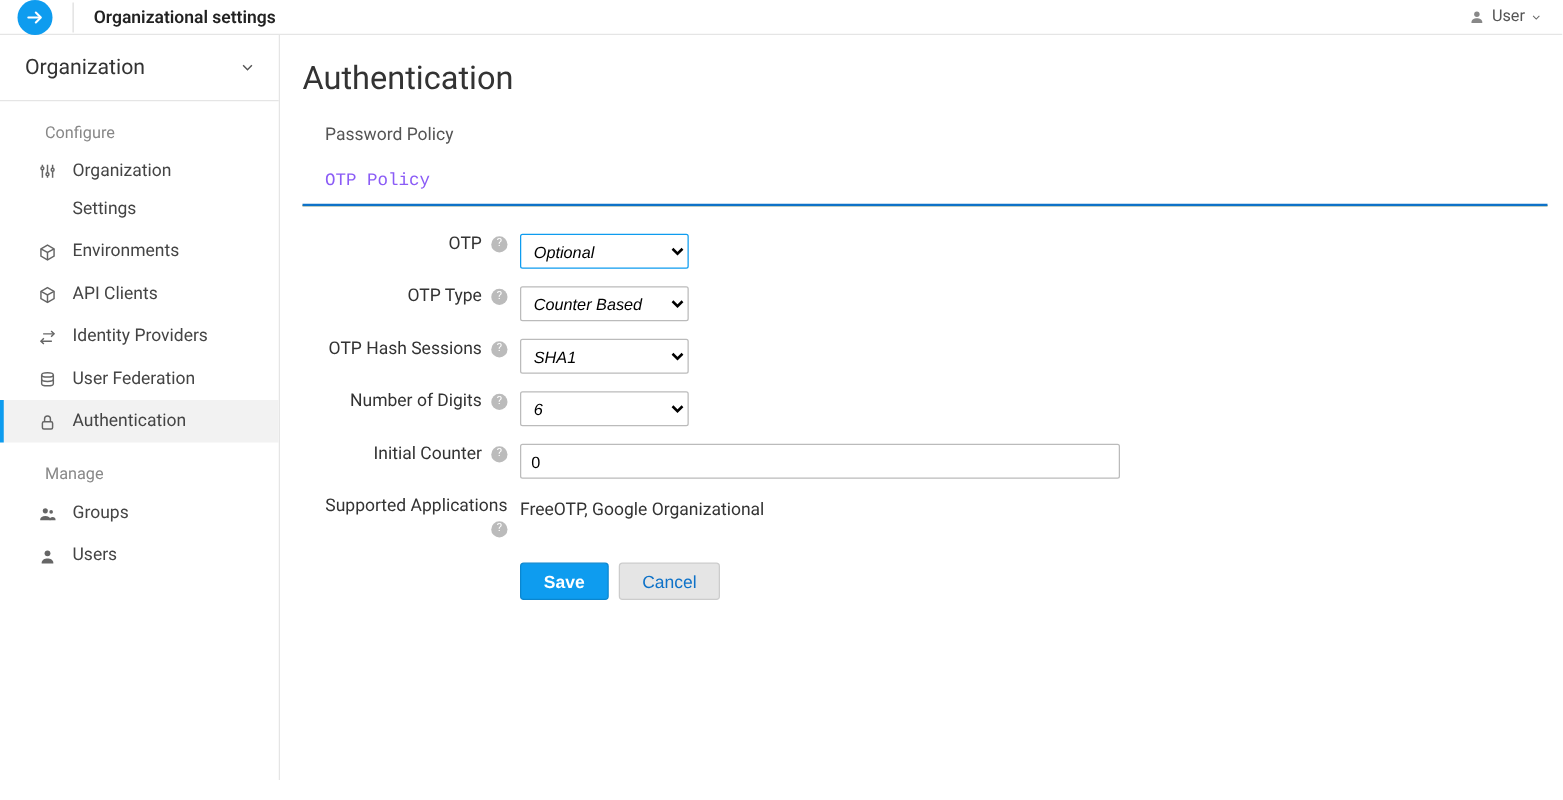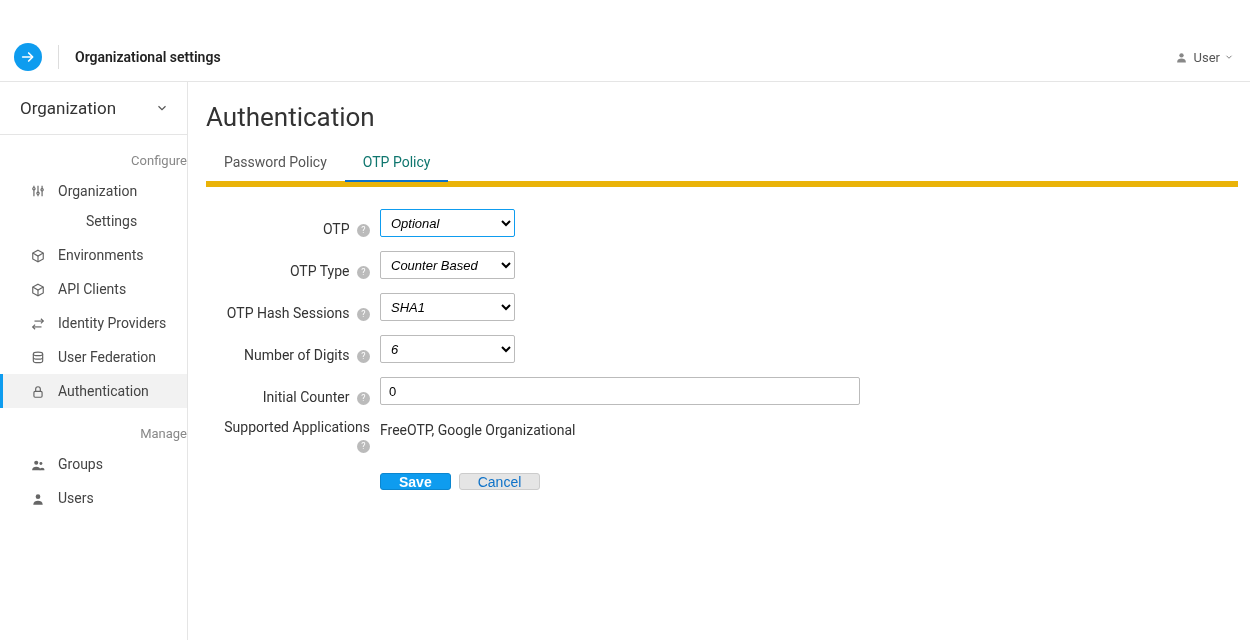--- a/index.html
+++ b/index.html
@@ -10,24 +10,23 @@
     background: #fff;
     width: 1250px;
     height: 640px;
     overflow: hidden;
   }
   
   .header {
     display: flex;
     align-items: center;
     justify-content: space-between;
-    height: 49px;
+    height: 28px;
     border-bottom: 1px solid #e5e5e5;
     padding: 0 16px 0 14px;
-    margin-top: 33px;
   }
   .header-left { display: flex; align-items: center; }
   .logo {
     width: 28px; height: 28px; border-radius: 50%;
     background: #0e9cef;
     display: flex; align-items: center; justify-content: center;
     color: #fff;
   }
   .vdiv {
     width: 1px; height: 24px; background: #ddd; margin: 0 16px;
@@ -35,24 +34,23 @@
   .header-title { font-weight: 600; color: #222; }
   .user-menu {
     display: flex; align-items: center; color: #555; cursor: pointer;
     font-size: 13px;
   }
   .user-menu .uicon { margin-right: 6px; color: #888; }
   .user-menu .chev { margin-left: 4px; }
   
   .body-wrap { display: flex; height: calc(100% - 44px); }
   .sidebar {
-    width: 188px; flex-shrink: 0;
+    width: 224px; flex-shrink: 0;
     border-right: 1px solid #e5e5e5;
     height: 100%;
-    text-align: right;
   }
   .content {
     flex: 1; padding: 18px 12px 0 18px;
     height: 100%;
     overflow: auto;
   }
   
   .org-toggle {
     display: flex; align-items: center; justify-content: space-between;
     padding: 16px 18px 16px 20px;
@@ -79,35 +77,36 @@
     background: #f2f2f2;
     border-left: 3px solid #0e9cef;
     padding-left: 27px;
   }
   
   h1.page-title {
     font-size: 26px; font-weight: 400; color: #333;
     margin-bottom: 12px; margin-top: 2px;
   }
   .tabs {
-    display: flex; border-bottom: 6px solid #eab308;
+    display: flex; border-bottom: 1px solid #eab308; flex-direction: column;
   }
   .tab {
     padding: 10px 18px; font-size: 14px; color: #555;
     cursor: pointer; border-bottom: 2px solid transparent;
     margin-bottom: -1px;
   }
   .tab.active {
-    color: #0f766e;
+    color: #8b5cf6;
     border-bottom-color: #0e72c8;
+    font-family: Liberation Mono, monospace;
   }
   
   .form { margin-top: 22px; }
   .form-row {
-    display: flex; align-items: flex-end; margin-bottom: 14px;
+    display: flex; align-items: flex-start; margin-bottom: 14px;
   }
   .form-row.top { align-items: flex-start; }
   .form-label {
     width: 174px; flex-shrink: 0;
     text-align: right; padding-right: 10px;
     color: #333;
   }
   .help-icon {
     display: inline-block; width: 13px; height: 13px;
     border-radius: 50%; background: #bbb; color: #fff;
@@ -121,21 +120,21 @@
   }
   select.narrow { width: 135px; font-style: italic; }
   select.active-select { border-color: #0e9cef; }
   input.wide {
     height: 28px; border: 1px solid #bbb; border-radius: 2px;
     padding: 0 8px; width: 480px; font-size: 13px;
   }
   .static-text { color: #333; padding-top: 3px; }
   .btn-row { display: flex; gap: 8px; }
   .btn {
-    height: 17px; padding: 0 18px; border-radius: 3px;
+    height: 30px; padding: 0 18px; border-radius: 3px;
     font-size: 14px; cursor: pointer;
   }
   .btn-primary {
     background: #0e9cef; border: 1px solid #0b86cf; color: #fff;
     font-weight: 600;
   }
   .btn-secondary {
     background: #e5e5e5; border: 1px solid #ccc; color: #0e72c8;
   }
   svg { display: block; }

